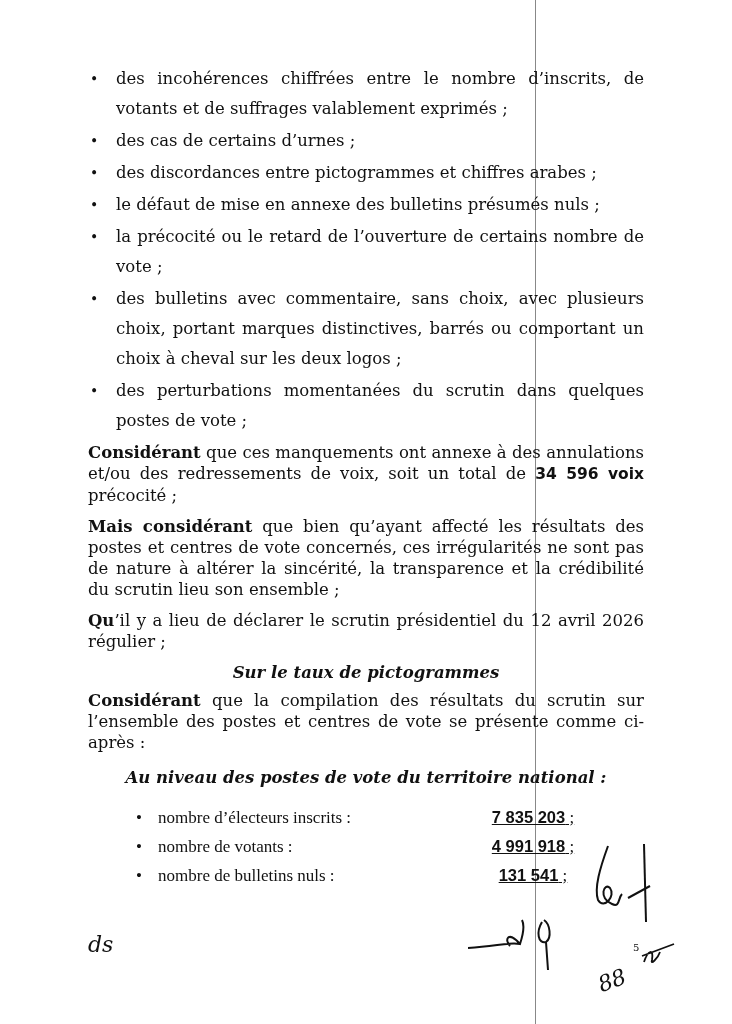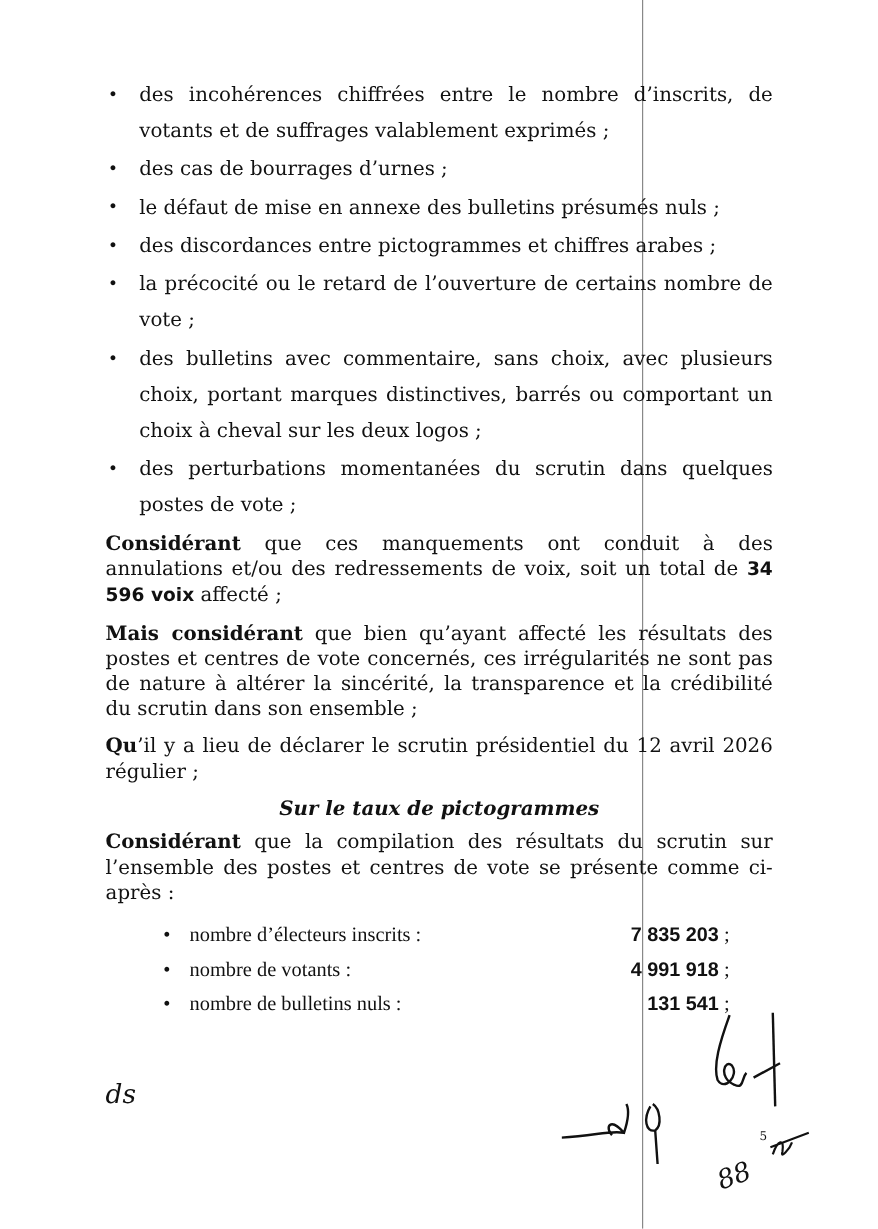--- a/index.html
+++ b/index.html
@@ -26,59 +26,60 @@
   .section-title {
     text-align: center; font-weight: bold; font-style: italic; margin: 6px 0 6px 0; line-height: 22px;
   }
   .sub-title {
     text-align: center; font-weight: bold; font-style: italic; margin: 14px 0 14px 0; line-height: 22px;
   }
   table.stats { border-collapse: collapse; margin-left: 48px; font-family: "Liberation Serif", serif; font-size: 17px; }
   table.stats td { padding: 0; height: 29px; vertical-align: middle; }
   td.bullet { width: 22px; }
   td.label { width: 300px; }
-  td.value { width: 150px; text-align: right; }
+  td.value { width: 150px; text-align: center; text-decoration: underline; }
   td.value b { font-family: "Liberation Sans", sans-serif; font-size: 16.5px; }
   .handwriting { position: absolute; font-family: "DejaVu Serif", serif; font-style: italic; }
   svg.sig { position: absolute; }
 </style>
 </head>
 <body>
 
 <div class="fold"></div>
 
 <div class="content">
   <ul class="bullets">
     <li>des incohérences chiffrées entre le nombre d’inscrits, de votants et de suffrages valablement exprimés ;</li>
-    <li>des cas de bourrages d’urnes ;</li>
+    <li>des cas de certains d’urnes ;</li>
+    <li>des discordances entre pictogrammes et chiffres arabes ;</li>
     <li>le défaut de mise en annexe des bulletins présumés nuls ;</li>
-    <li>des discordances entre pictogrammes et chiffres arabes ;</li>
     <li>la précocité ou le retard de l’ouverture de certains nombre de vote ;</li>
     <li>des bulletins avec commentaire, sans choix, avec plusieurs choix, portant marques distinctives, barrés ou comportant un choix à cheval sur les deux logos  ;</li>
     <li>des perturbations momentanées du scrutin dans quelques postes de vote ;</li>
   </ul>
 
   <p class="para">
-    <span class="lead">Considérant</span><span> que ces manquements ont conduit à des annulations et/ou des redressements de voix, soit un total de </span><span class="strong">34 596 voix</span><span> affecté ;</span>
+    <span class="lead">Considérant</span><span> que ces manquements ont annexe à des annulations et/ou des redressements de voix, soit un total de </span><span class="strong">34 596 voix</span><span> précocité ;</span>
   </p>
 
   <p class="para">
-    <span class="lead">Mais considérant</span><span> que bien qu’ayant affecté les résultats des postes et centres de vote concernés, ces irrégularités ne sont pas de nature à altérer la sincérité, la transparence et la crédibilité du scrutin dans son ensemble ;</span>
+    <span class="lead">Mais considérant</span><span> que bien qu’ayant affecté les résultats des postes et centres de vote concernés, ces irrégularités ne sont pas de nature à altérer la sincérité, la transparence et la crédibilité du scrutin lieu son ensemble ;</span>
   </p>
 
   <p class="para">
     <span class="lead">Qu</span><span>’il y a lieu de déclarer le scrutin présidentiel du 12 avril 2026 régulier ;</span>
   </p>
 
   <div class="section-title">Sur le taux de pictogrammes</div>
 
   <p class="para">
     <span class="lead">Considérant</span><span> que la compilation des résultats du scrutin sur l’ensemble des postes et centres de vote se présente comme ci-après :</span>
   </p>
 
+  <div class="sub-title">Au niveau des postes de vote du territoire national :</div>
 
   <table class="stats">
     <tbody>
         <tr>
       <td class="bullet">•</td>
       <td class="label">nombre d’électeurs inscrits :</td>
       <td class="value"><b>7 835 203</b><span> ;</span></td>
     </tr>
     <tr>
       <td class="bullet">•</td>
@@ -87,21 +88,21 @@
     </tr>
     <tr>
       <td class="bullet">•</td>
       <td class="label">nombre de bulletins nuls :</td>
       <td class="value"><b>131 541</b><span> ;</span></td>
     </tr>
   </tbody>
     </table>
 </div>
 
-<div class="handwriting" style="left:88px; top:900px; font-size:22px;text-align:center;">ds</div>
+<div class="handwriting" style="left:88px; top:932px; font-size:22px;text-align:center;">ds</div>
 
 <svg class="sig" style="left:580px; top:838px;" width="90" height="90" viewBox="0 0 90 90">
   <path d="M28 8 C20 30 14 50 18 62 C24 72 36 58 30 50 C24 44 18 60 32 66 C40 70 38 60 42 56" fill="none" stroke="#111" stroke-width="2"></path>
   <path d="M48 60 L70 48" fill="none" stroke="#111" stroke-width="2"></path>
   <path d="M64 6 L66 84" fill="none" stroke="#111" stroke-width="2"></path>
 </svg>
 
 <svg class="sig" style="left:468px; top:912px;" width="100" height="60" viewBox="0 0 100 60">
   <path d="M0 36 C30 34 40 30 52 32 C56 20 56 12 54 8 M52 32 C40 18 36 28 42 34" fill="none" stroke="#111" stroke-width="2"></path>
   <path d="M74 10 C68 20 70 32 78 30 C84 26 82 12 76 8 M78 30 L80 58" fill="none" stroke="#111" stroke-width="2"></path>

